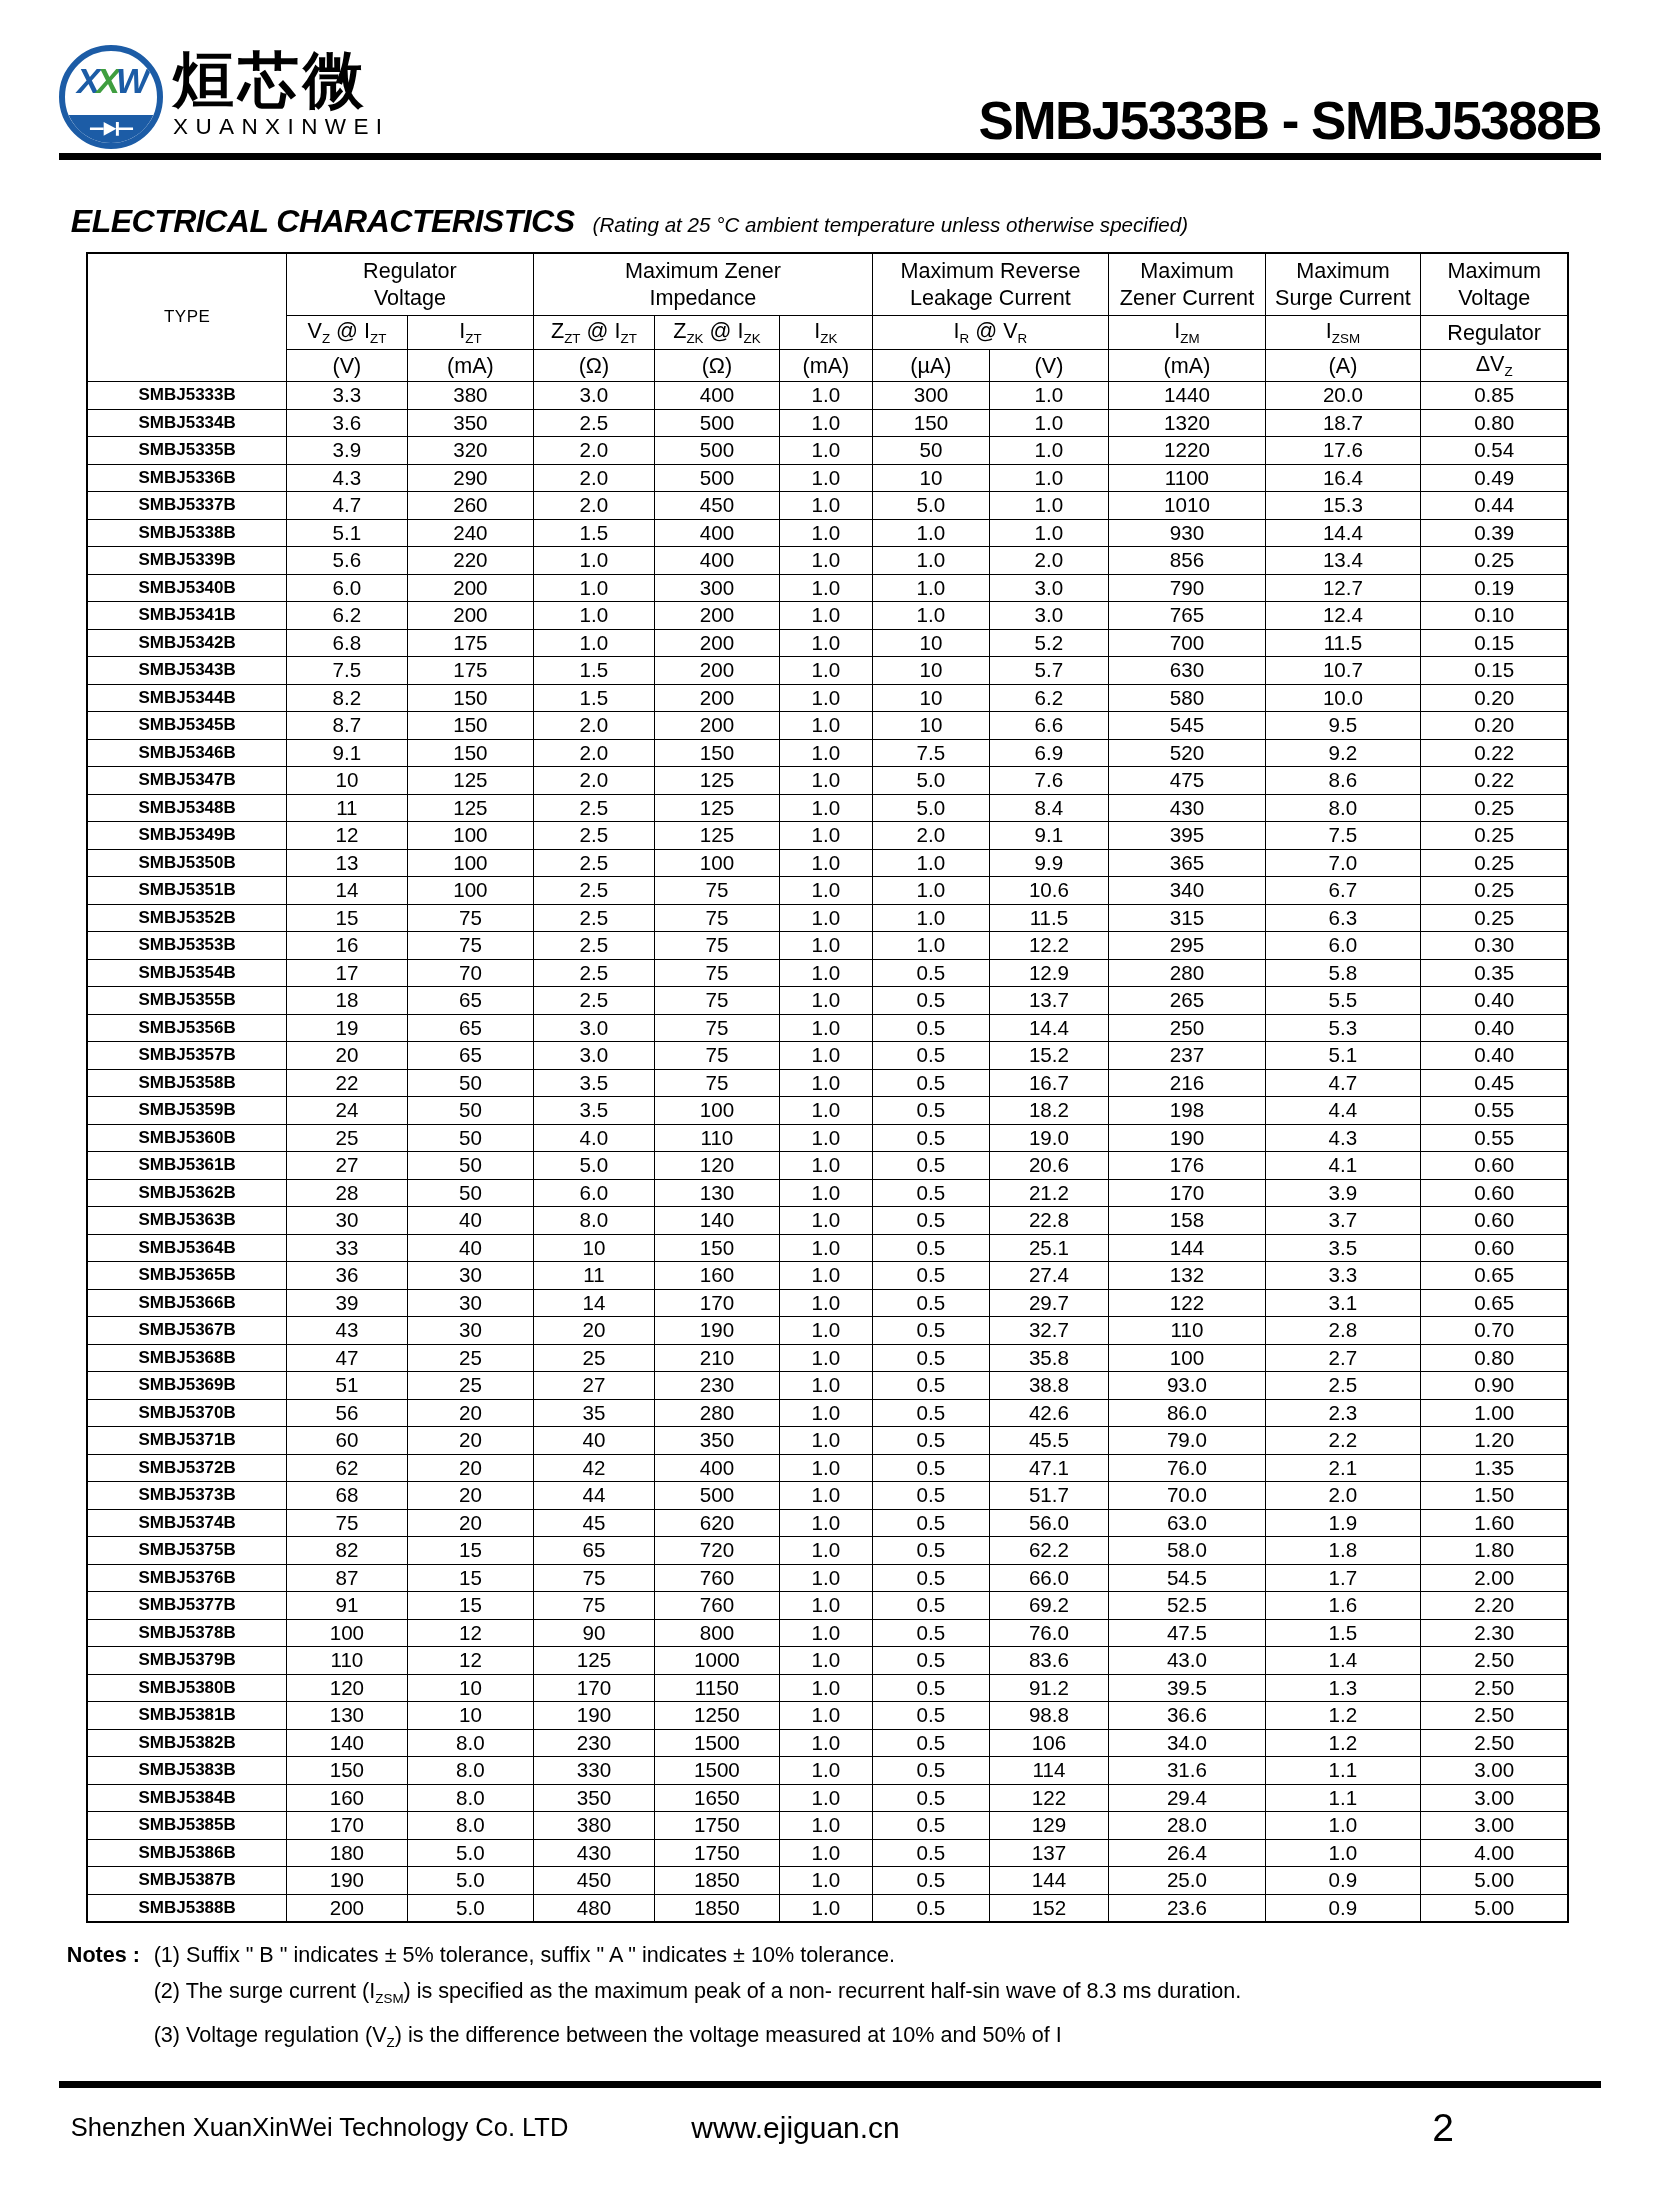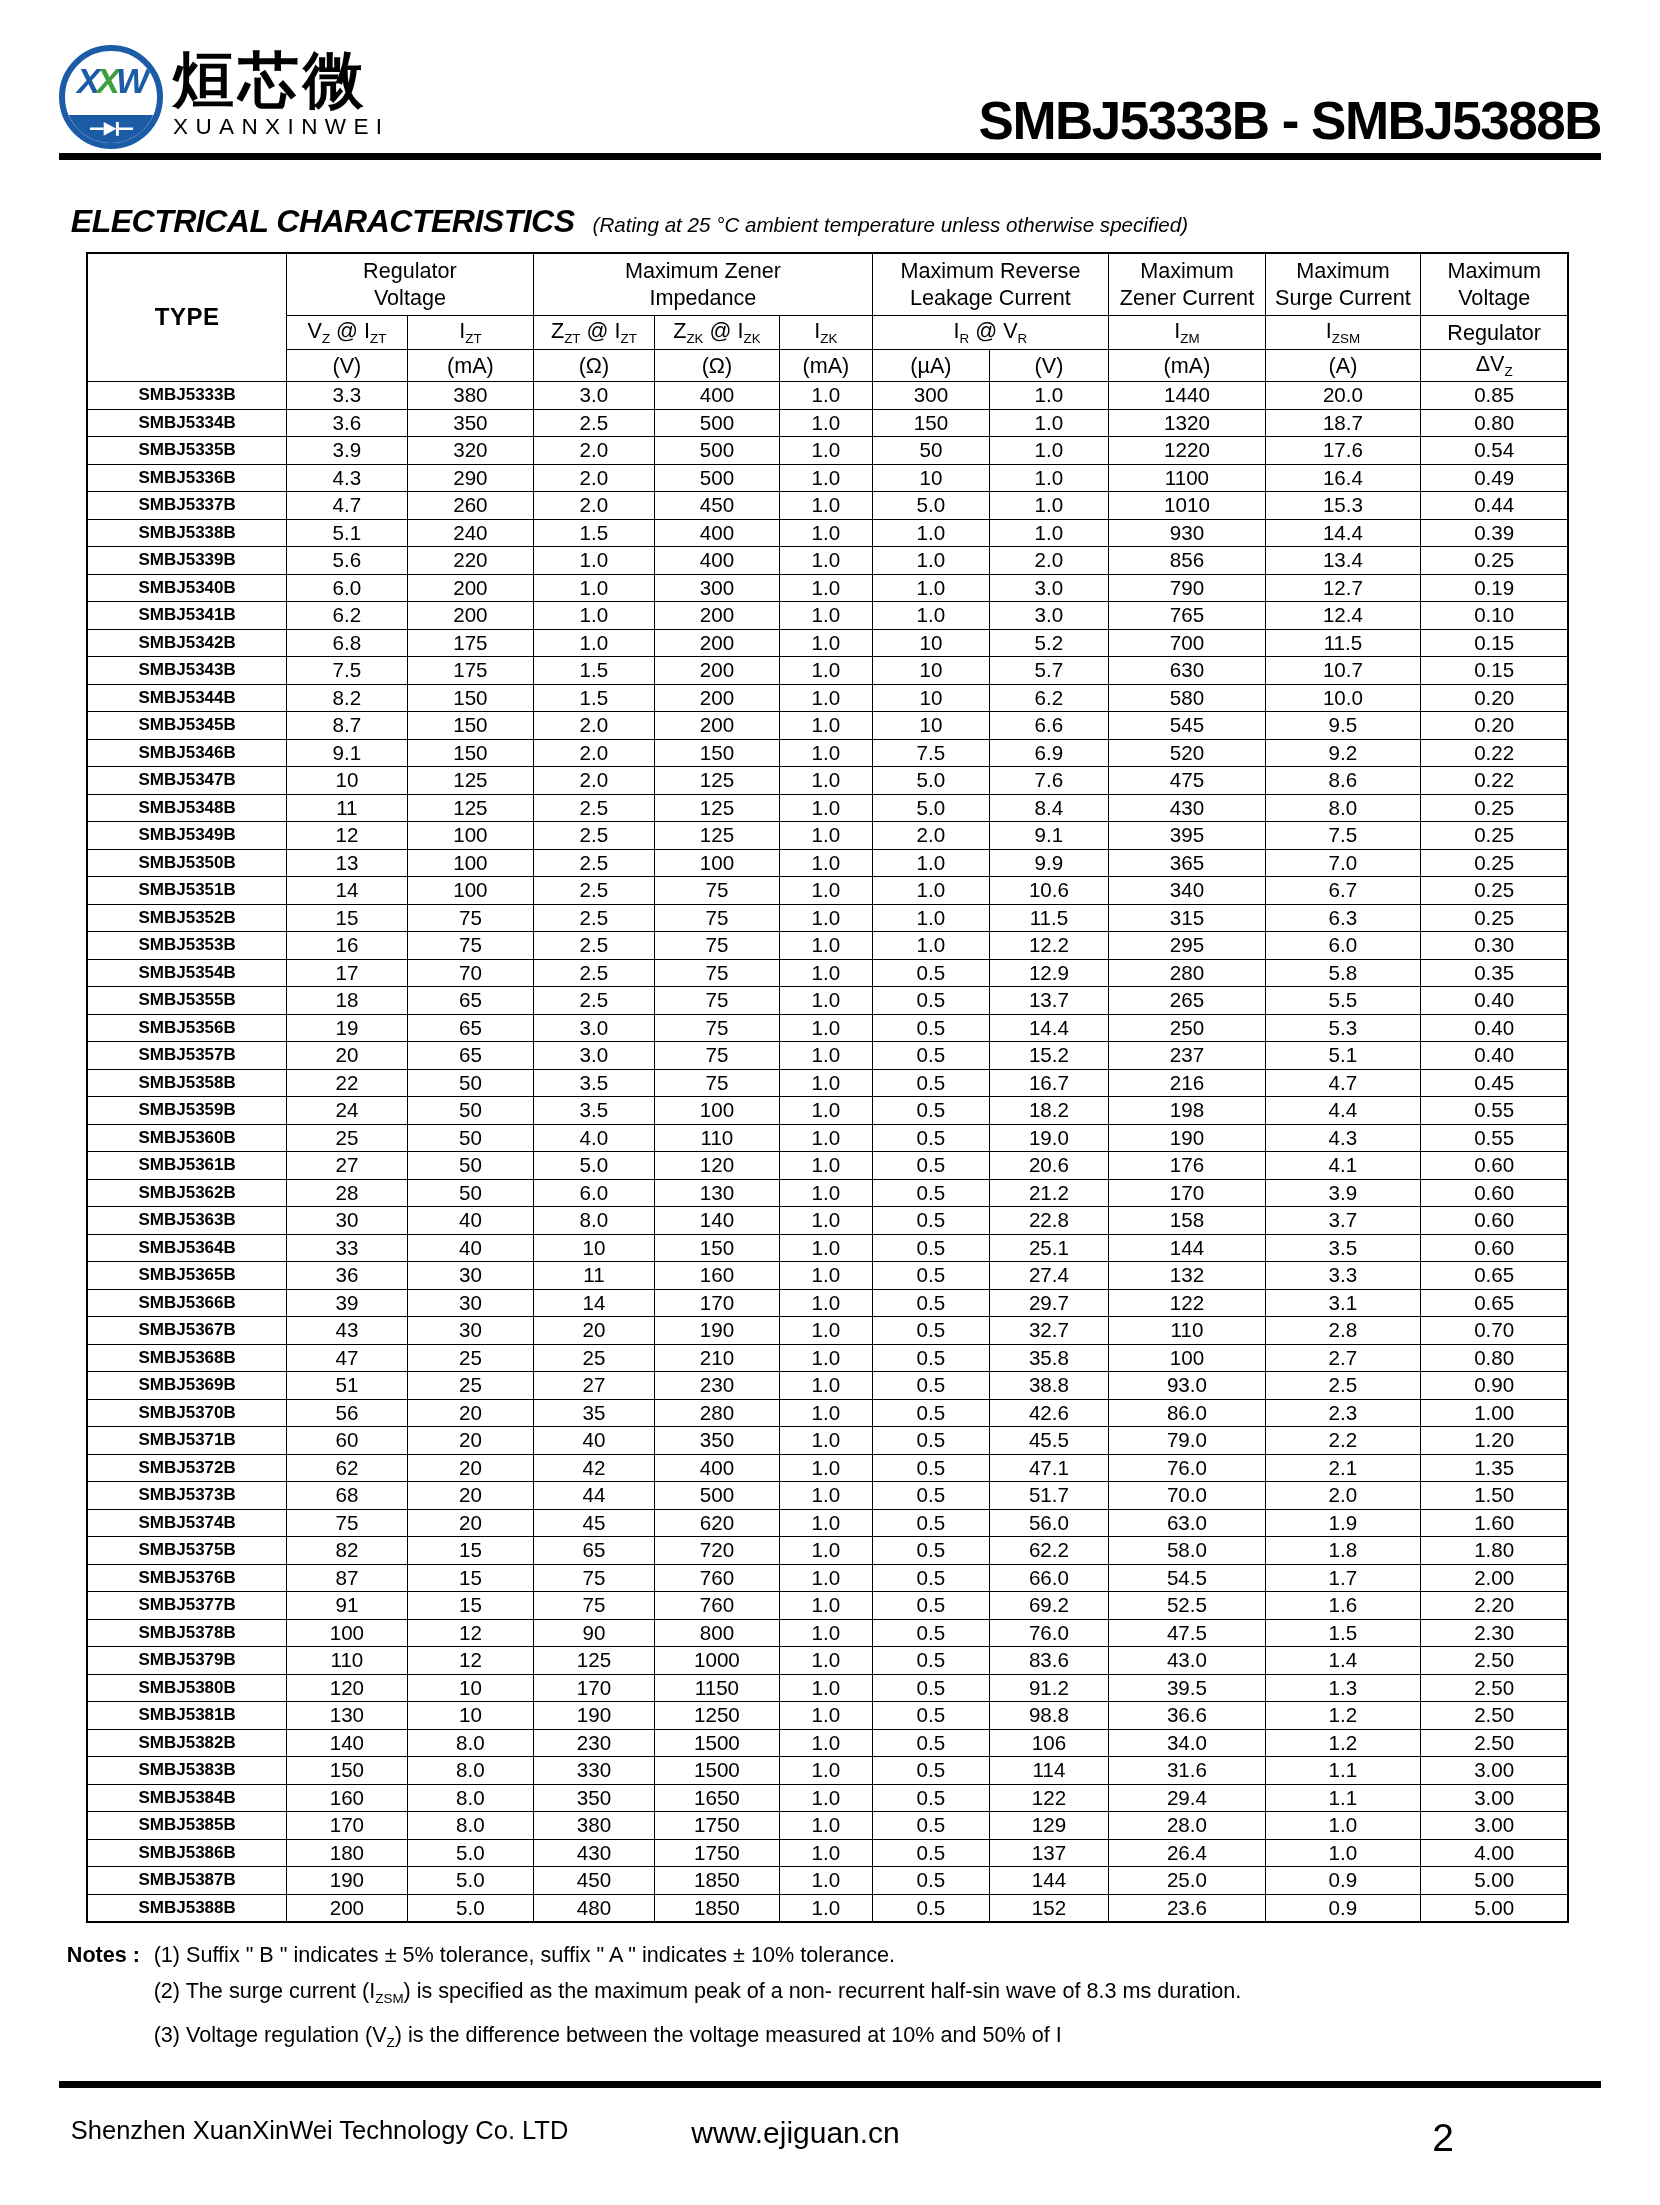--- a/index.html
+++ b/index.html
@@ -28,36 +28,36 @@
   
   .section-head{margin-top:43px;margin-left:11.8px;display:flex;align-items:baseline;gap:18px;font-style:italic;}
   .sec-title{font-size:32px;font-weight:bold;letter-spacing:-0.5px;}
   .sec-note{font-size:20.6px;}
 
   
   table{border-collapse:collapse;table-layout:fixed;width:1480px;margin-left:27.4px;
         margin-top:11.8px;border:2px solid #000;}
   th,td{border:1px solid #000;text-align:center;vertical-align:middle;padding:0;overflow:hidden;}
   thead th{font-weight:normal;font-size:21.6px;}
-  th.type-h{font-weight:bold;font-size:24px;letter-spacing:0.5px;}
+  th.type-h{font-weight:normal;font-size:17px;letter-spacing:0.5px;}
   tr.grp-row th{height:61px;white-space:pre-line;line-height:26.5px;}
   tr.sym-row th{height:33px;}
   tr.unit-row th{height:31px;}
   sub{font-size:0.62em;}
   td{height:26.5px;font-size:20.6px;}
   td.type{font-weight:bold;font-size:17px;}
 
   
   .notes{display:flex;margin-top:13.7px;margin-left:7.8px;font-size:21.6px;line-height:36px;}
   .notes-label{font-weight:bold;white-space:pre;}
   .notes-items{margin-left:13.7px;}
 
   
   .footer-rule{margin-top:19.6px;}
-  footer{display:flex;align-items:flex-start;margin-top:28px;font-size:25.5px;}
+  footer{display:flex;align-items:center;margin-top:18px;font-size:25.5px;}
   .f-company{margin-left:11.8px;}
   .f-url{margin-left:123px;font-size:30px;}
   .f-page{margin-left:auto;margin-right:147px;font-size:39px;}
 </style>
 </head>
 <body>
 
 <div class="page">
 
   <header class="hdr">

